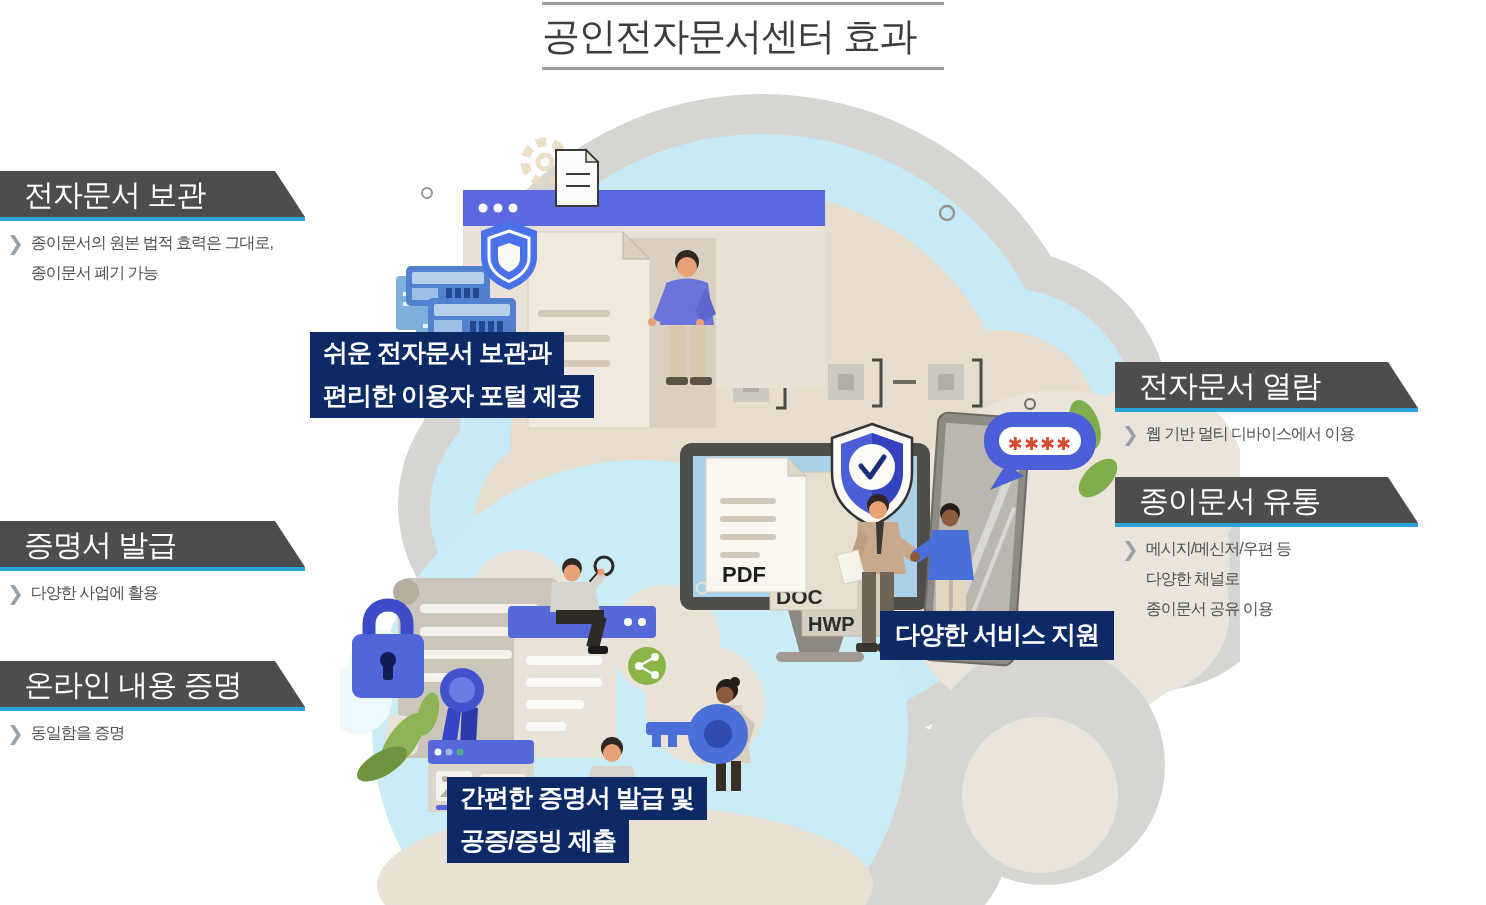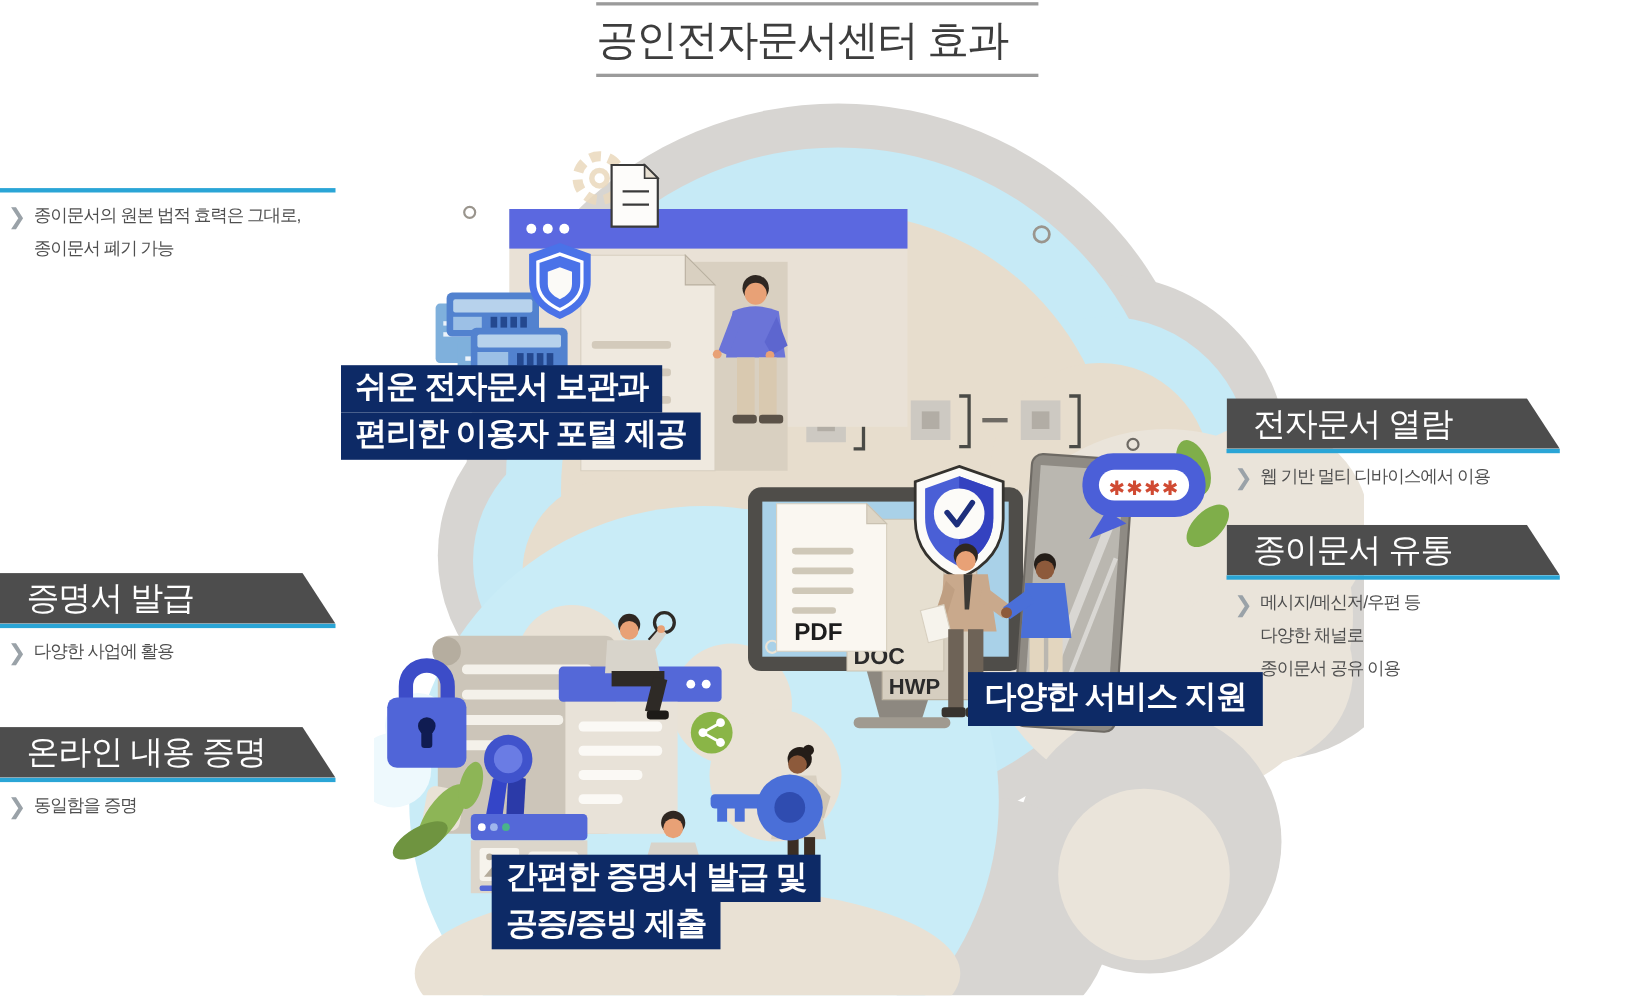--- a/index.html
+++ b/index.html
@@ -18,21 +18,21 @@
   .banner-group.right{left:1115px;width:303px;}
   .banner{height:46px;line-height:48px;background:#4d4d4d;color:#ffffff;font-size:30px;letter-spacing:-1px;
     padding-left:24px;box-sizing:border-box;white-space:nowrap;
     clip-path:polygon(0 0, calc(100% - 30px) 0, 100% 100%, 0 100%);}
   .banner-underline{height:4px;background:#2aa5d6;}
   .bullet{display:flex;margin-top:7px;padding-left:7px;white-space:nowrap;}
   .bullet .marker{color:#9aa2a8;font-size:20px;font-weight:bold;margin:3px 7px 0 0;flex:0 0 auto;}
   .bullet-lines div{font-size:16px;line-height:30px;color:#4f4f4f;letter-spacing:-1px;}
   
   .callout{position:absolute;z-index:5;color:#ffffff;font-weight:600;}
-  .callout .line{display:table;background:#0d2a66;padding:4px 13px 6px;font-size:29px;line-height:33px;
+  .callout .line{display:table;background:#0d2a66;padding:4px 13px 6px;font-size:25px;line-height:33px;
     letter-spacing:-1px;white-space:nowrap;}
   .callout .line.tall{padding:7px 15px 9px;}
   
   svg.illustration{position:absolute;left:340px;top:80px;z-index:1;}
 </style>
 </head>
 <body>
 
 <svg class="illustration" width="900" height="825" viewBox="340 80 900 825">
 
@@ -327,20 +327,23 @@
   </g>
 </svg>
 
 <div class="title-wrap">
   <div class="title-rule top"></div>
   <h1 class="page-title">공인전자문서센터 효과</h1>
   <div class="title-rule"></div>
 </div>
 
 <div class="banner-group left" style="top:171px">
+  <div class="banner">
+    <span>전자문서 보관</span>
+  </div>
   <div class="banner-underline"></div>
   <div class="bullet">
     <span class="marker">❯</span>
     <div class="bullet-lines">
       <div>종이문서의 원본 법적 효력은 그대로,</div>
       <div>종이문서 폐기 가능</div>
     </div>
   </div>
 </div>
 

